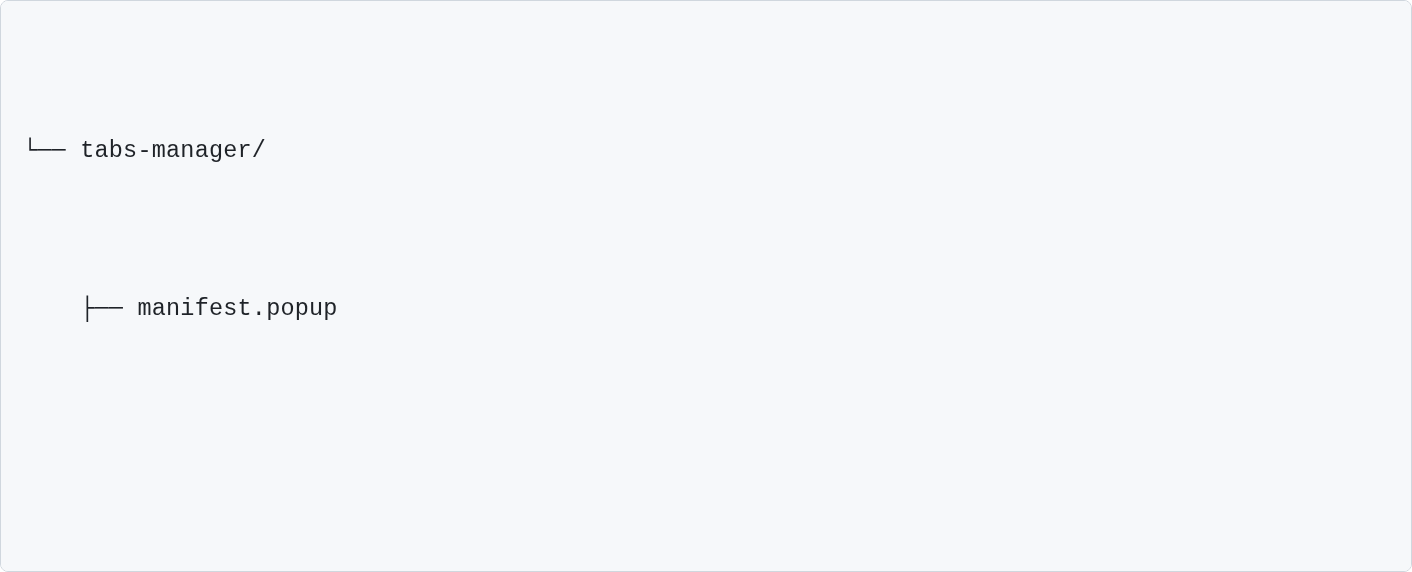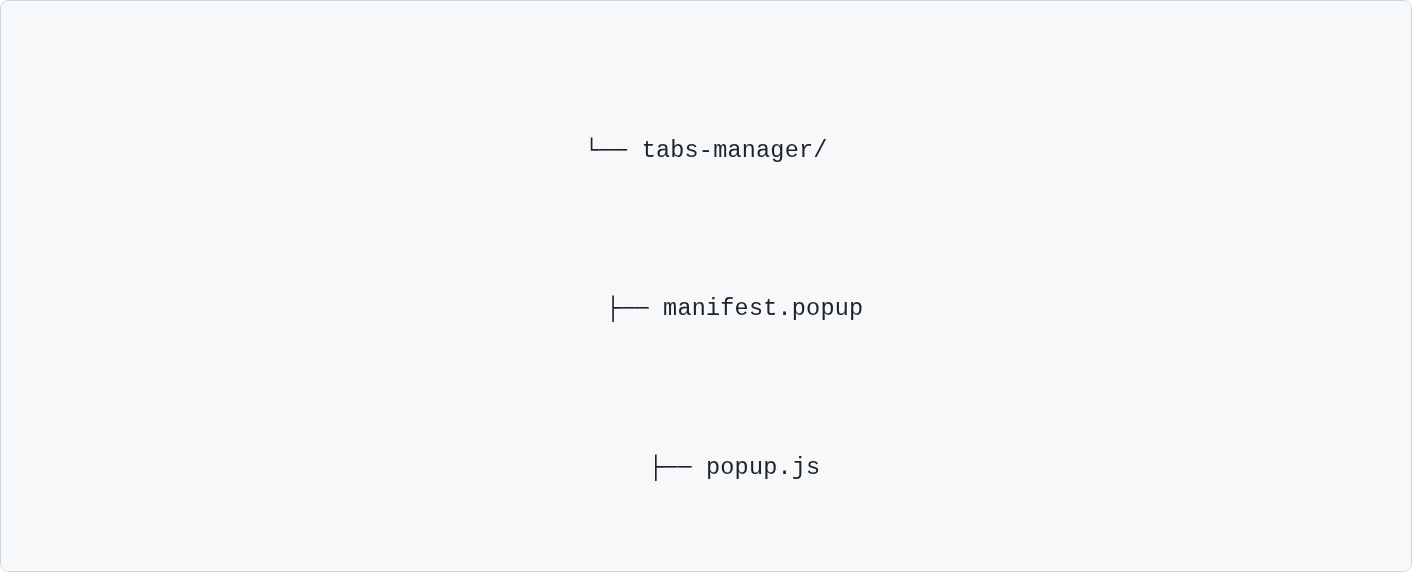--- a/index.html
+++ b/index.html
@@ -23,31 +23,29 @@
     .tree-content {
       font-family: ui-monospace, SFMono-Regular, "SF Mono", Menlo, Consolas, "Liberation Mono", monospace;
       font-size: 23.5px;
       line-height: 2.25;
       color: #1f2328;
       white-space: pre;
       letter-spacing: 0.2px;
     }
     .tree-line {
       display: block;
-      text-align: center;
     }
   </style>
 </head>
 <body>
 
 <div class="code-block">
   <div class="tree-content">
     <span class="tree-line">└── tabs-manager/</span>
     <span class="tree-line">    ├── manifest.popup</span>
-    <span class="tree-line">    ├── popup.js</span>
     
     
     
     
     
     
     
   </div>
 </div>
 

